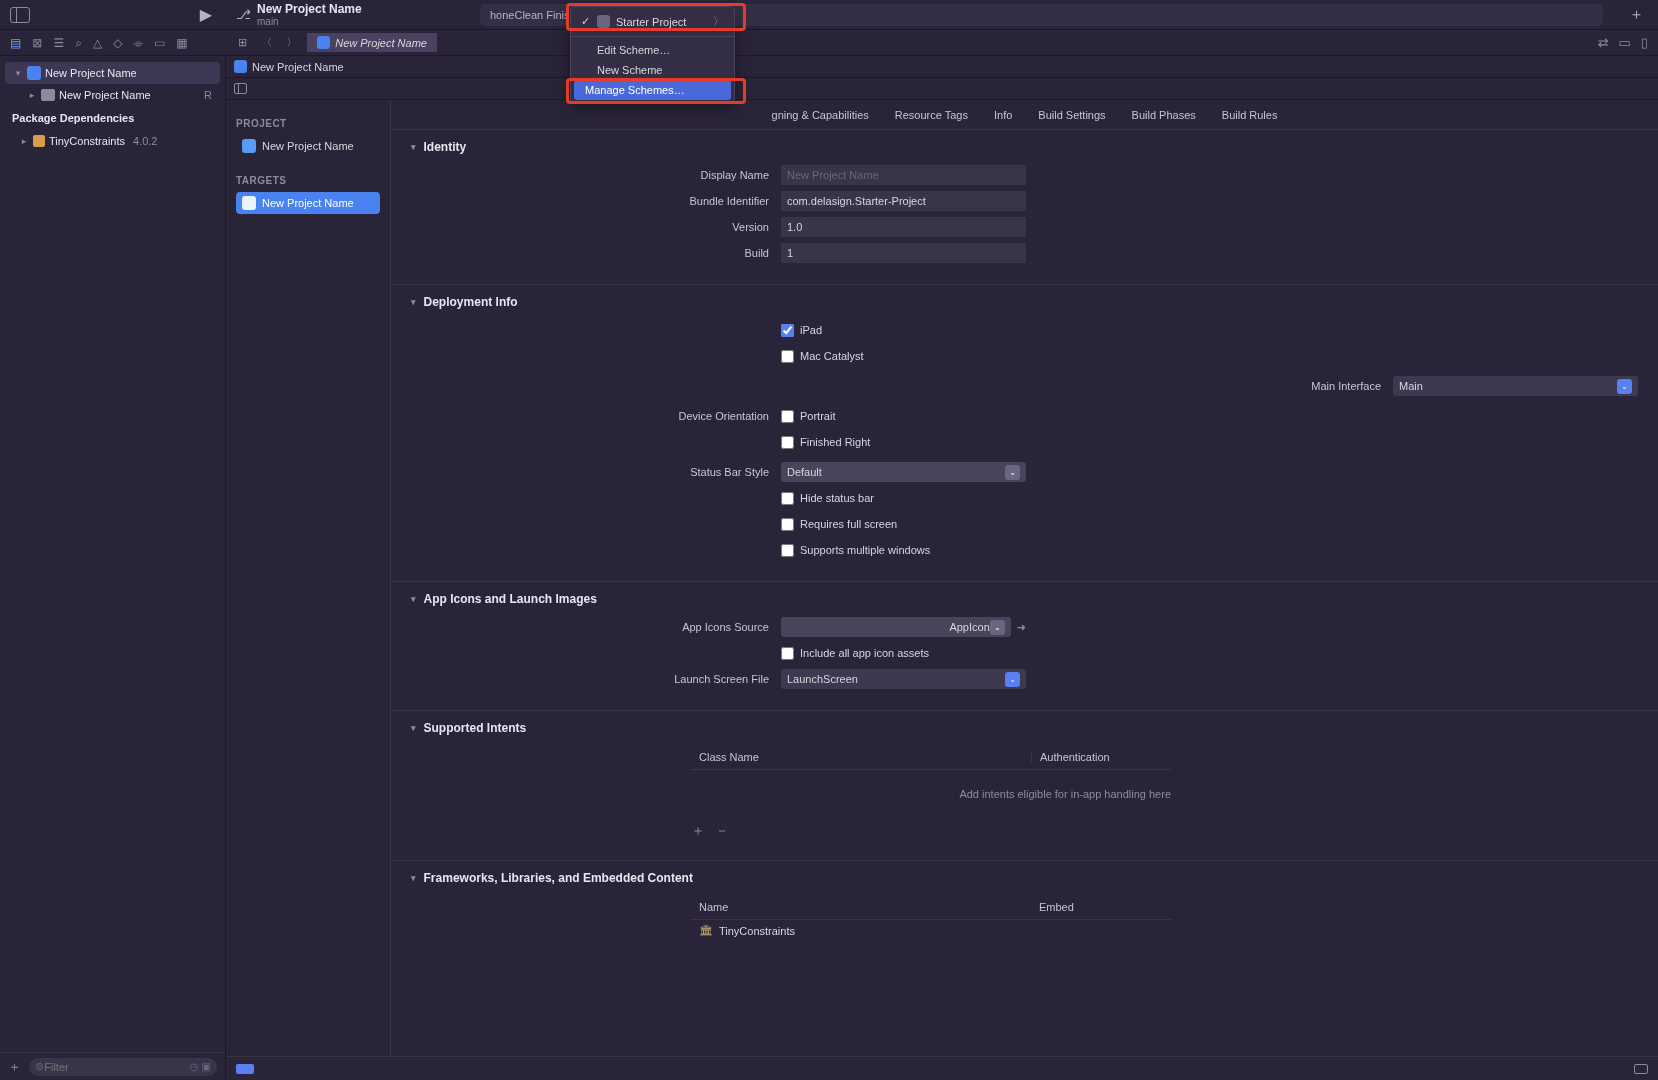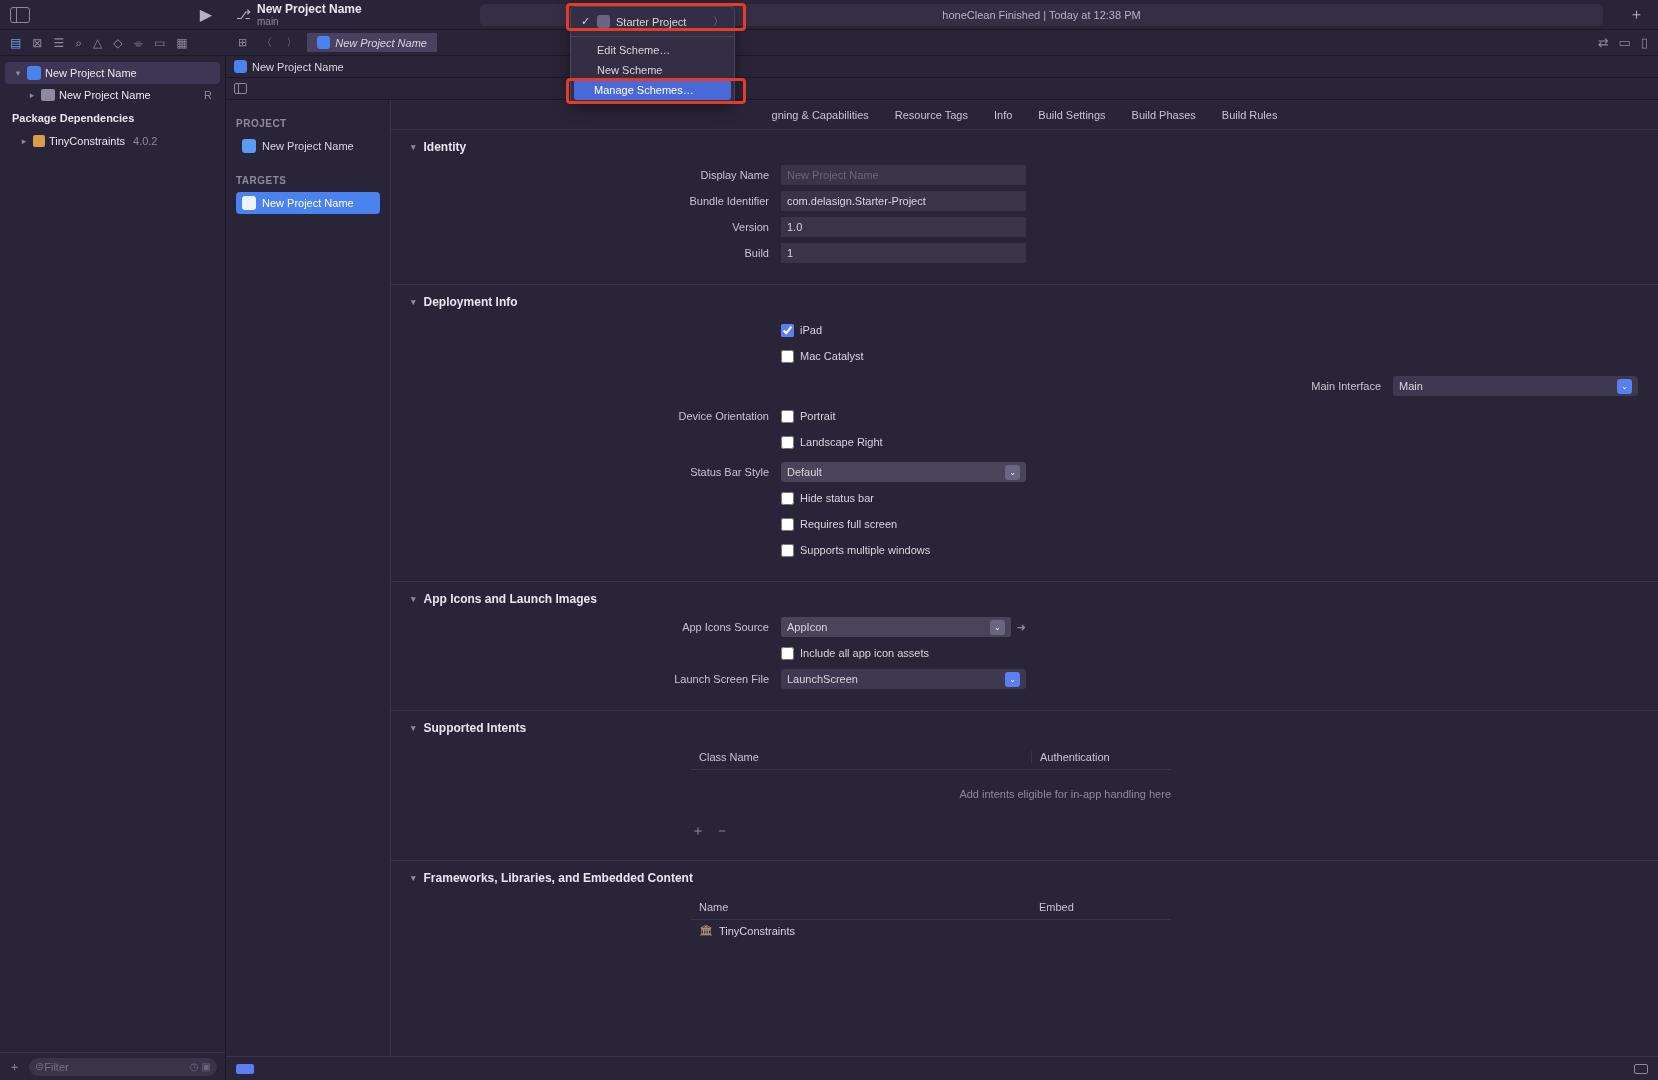--- a/index.html
+++ b/index.html
@@ -10,21 +10,21 @@
 .topbar { height:30px; background:#2a2438; display:flex; align-items:center; position:relative; border-bottom:1px solid #1d1827;}
 .tb-left { width:226px; display:flex; align-items:center; padding-left:10px; gap:8px;}
 .tb-sidebar-toggle { width:20px; height:16px; border:1px solid #8d89a0; border-radius:3px; position:relative;}
 .tb-sidebar-toggle::before{content:"";position:absolute;left:5px;top:0;bottom:0;width:1px;background:#8d89a0;}
 .tb-play { font-size:16px; color:#b6b2c6; margin-left:auto; margin-right:14px;}
 .tb-branch { display:flex; flex-direction:column; justify-content:center; padding:0 10px; gap:0;}
 .tb-branch-icon{color:#b6b2c6;font-size:13px;margin-right:6px;}
 .tb-branch-row{display:flex;align-items:center;}
 .tb-title { color:#e8e6ef; font-weight:600; font-size:12px;}
 .tb-sub { color:#8d89a0; font-size:10px; margin-left:0px;}
-.tb-status { position:absolute; left:480px; right:55px; height:22px; top:4px; background:#352f46; border-radius:5px; display:flex; align-items:center; justify-content:center; padding:0 10px; font-size:11px; color:#b6b2c6;}
+.tb-status { position:absolute; left:480px; right:55px; height:22px; top:4px; background:#352f46; border-radius:5px; display:flex; align-items:center; justify-content:flex-start; padding:0 10px; font-size:11px; color:#b6b2c6;}
 .tb-status-right{color:#b6b2c6;}
 .tb-plus { position:absolute; right:14px; font-size:15px; color:#b6b2c6;}
 
 
 .iconrow { height:26px; background:#2a2438; display:flex; align-items:center; border-bottom:1px solid #1d1827;}
 .iconrow-left { width:226px; display:flex; align-items:center; gap:11px; padding-left:10px;}
 .iconrow-left span{color:#8d89a0; font-size:12px;}
 .iconrow-left span.active{color:#6d9ff8;}
 .iconrow-mid { display:flex; align-items:center; gap:6px; padding-left:8px;}
 .navbtn{color:#8d89a0;font-size:11px;padding:2px 4px;}
@@ -106,21 +106,21 @@
 .bottombar{position:absolute;bottom:0;left:226px;right:0;height:24px;background:#2a2438;border-top:1px solid #3a3449;display:flex;align-items:center;justify-content:space-between;padding:0 10px;}
 .bb-left{width:18px;height:10px;background:#5a7ff0;border-radius:2px;}
 .bb-right{width:14px;height:10px;border:1px solid #8d89a0;border-radius:2px;}
 
 
 .scheme-menu{position:absolute;top:6px;left:570px;width:165px;background:#342e44;border:1px solid #4a445b;border-radius:5px;box-shadow:0 4px 16px rgba(0,0,0,.4);z-index:50;padding:3px 0;}
 .scheme-item{padding:4px 10px;display:flex;align-items:center;gap:6px;font-size:11px;color:#d8d6de;}
 .scheme-item .chk2{width:10px;color:#d8d6de;}
 .scheme-item .arrow{margin-left:auto;color:#8d89a0;}
 .scheme-sep{height:1px;background:#4a445b;margin:3px 0;}
-.scheme-item.hl{background:#4a69d8;color:#fff;border-radius:3px;margin:0 3px;padding:4px 20px;}
+.scheme-item.hl{background:#4a69d8;color:#fff;border-radius:3px;margin:0 3px;padding:4px 11px;}
 .redbox1{position:absolute;top:3px;left:566px;width:180px;height:28px;border:3px solid #e63a2a;border-radius:4px;z-index:60;pointer-events:none;}
 .redbox2{position:absolute;top:78px;left:566px;width:180px;height:26px;border:3px solid #e63a2a;border-radius:4px;z-index:60;pointer-events:none;}
 .appicon-sm{width:13px;height:13px;background:#6a6580;border-radius:3px;}
 .gear{color:#8d89a0;font-size:11px;margin-left:6px;}
 </style>
 </head>
 <body>
 
 <div class="root">
 
@@ -313,21 +313,21 @@
                     <input type="checkbox" style="">
                     <span>Portrait</span>
                   </label>
                 </div>
             </div>
             <div class="form-row">
                 <div class="form-label"></div>
                 <div class="form-field">
                   <label class="chk">
                     <input type="checkbox" style="">
-                    <span>Landscape Right</span>
+                    <span>Finished Right</span>
                   </label>
                 </div>
               </div>
 
             <div class="form-row" style="margin-top:8px;">
               <div class="form-label">Status Bar Style</div>
               <div class="form-field">
                   <div class="selectfield" style="background:#4a445b;">
                     <span>Default</span>
                     <span class="caret" style="background:#6a6580;">⌄</span>
@@ -364,21 +364,21 @@
           </div>
 
           <div class="section">
             <div class="section-header">
               <span class="chev">▾</span>
               <span>App Icons and Launch Images</span>
             </div>
             <div class="form-row">
               <div class="form-label">App Icons Source</div>
               <div class="form-field" style="display:flex;align-items:center;">
-                  <div class="selectfield" style="background:#4a445b;flex:1;">
+                  <div class="selectfield" style="background:#4a445b;flex:1;justify-content:flex-end;">
                     <span>AppIcon</span>
                     <span class="caret" style="background:#6a6580;">⌄</span>
                   </div>
                   <span class="gear">➜</span>
                 </div>
             </div>
             <div class="form-row">
                 <div class="form-label"></div>
                 <div class="form-field">
                   <label class="chk">

